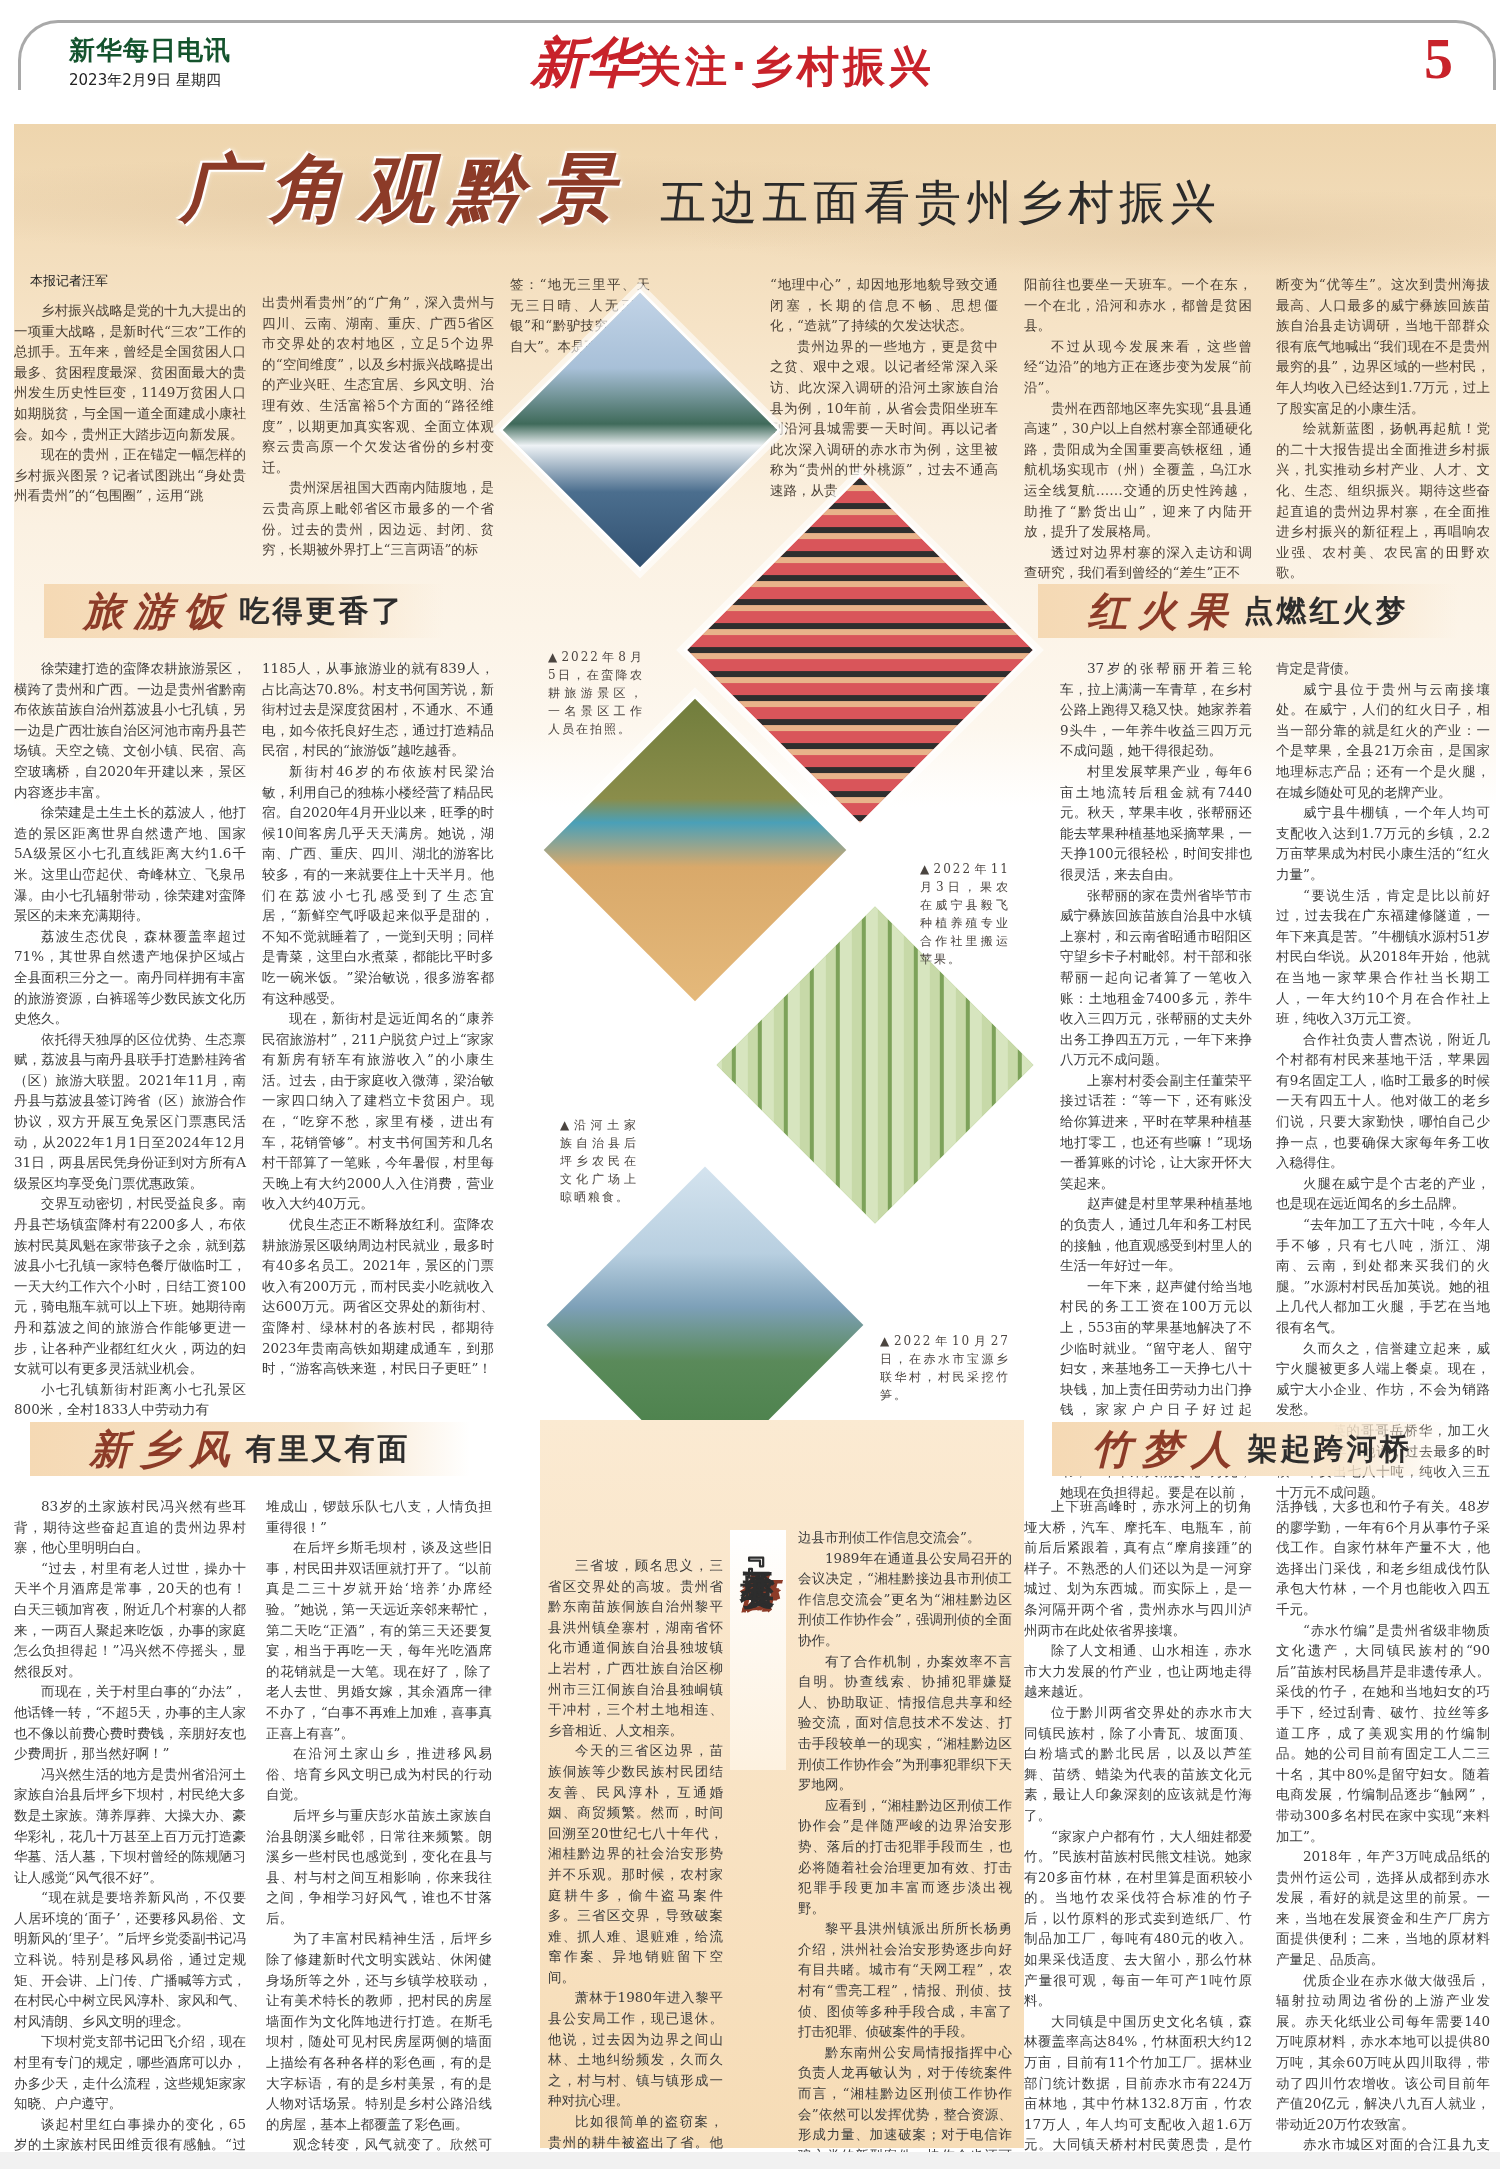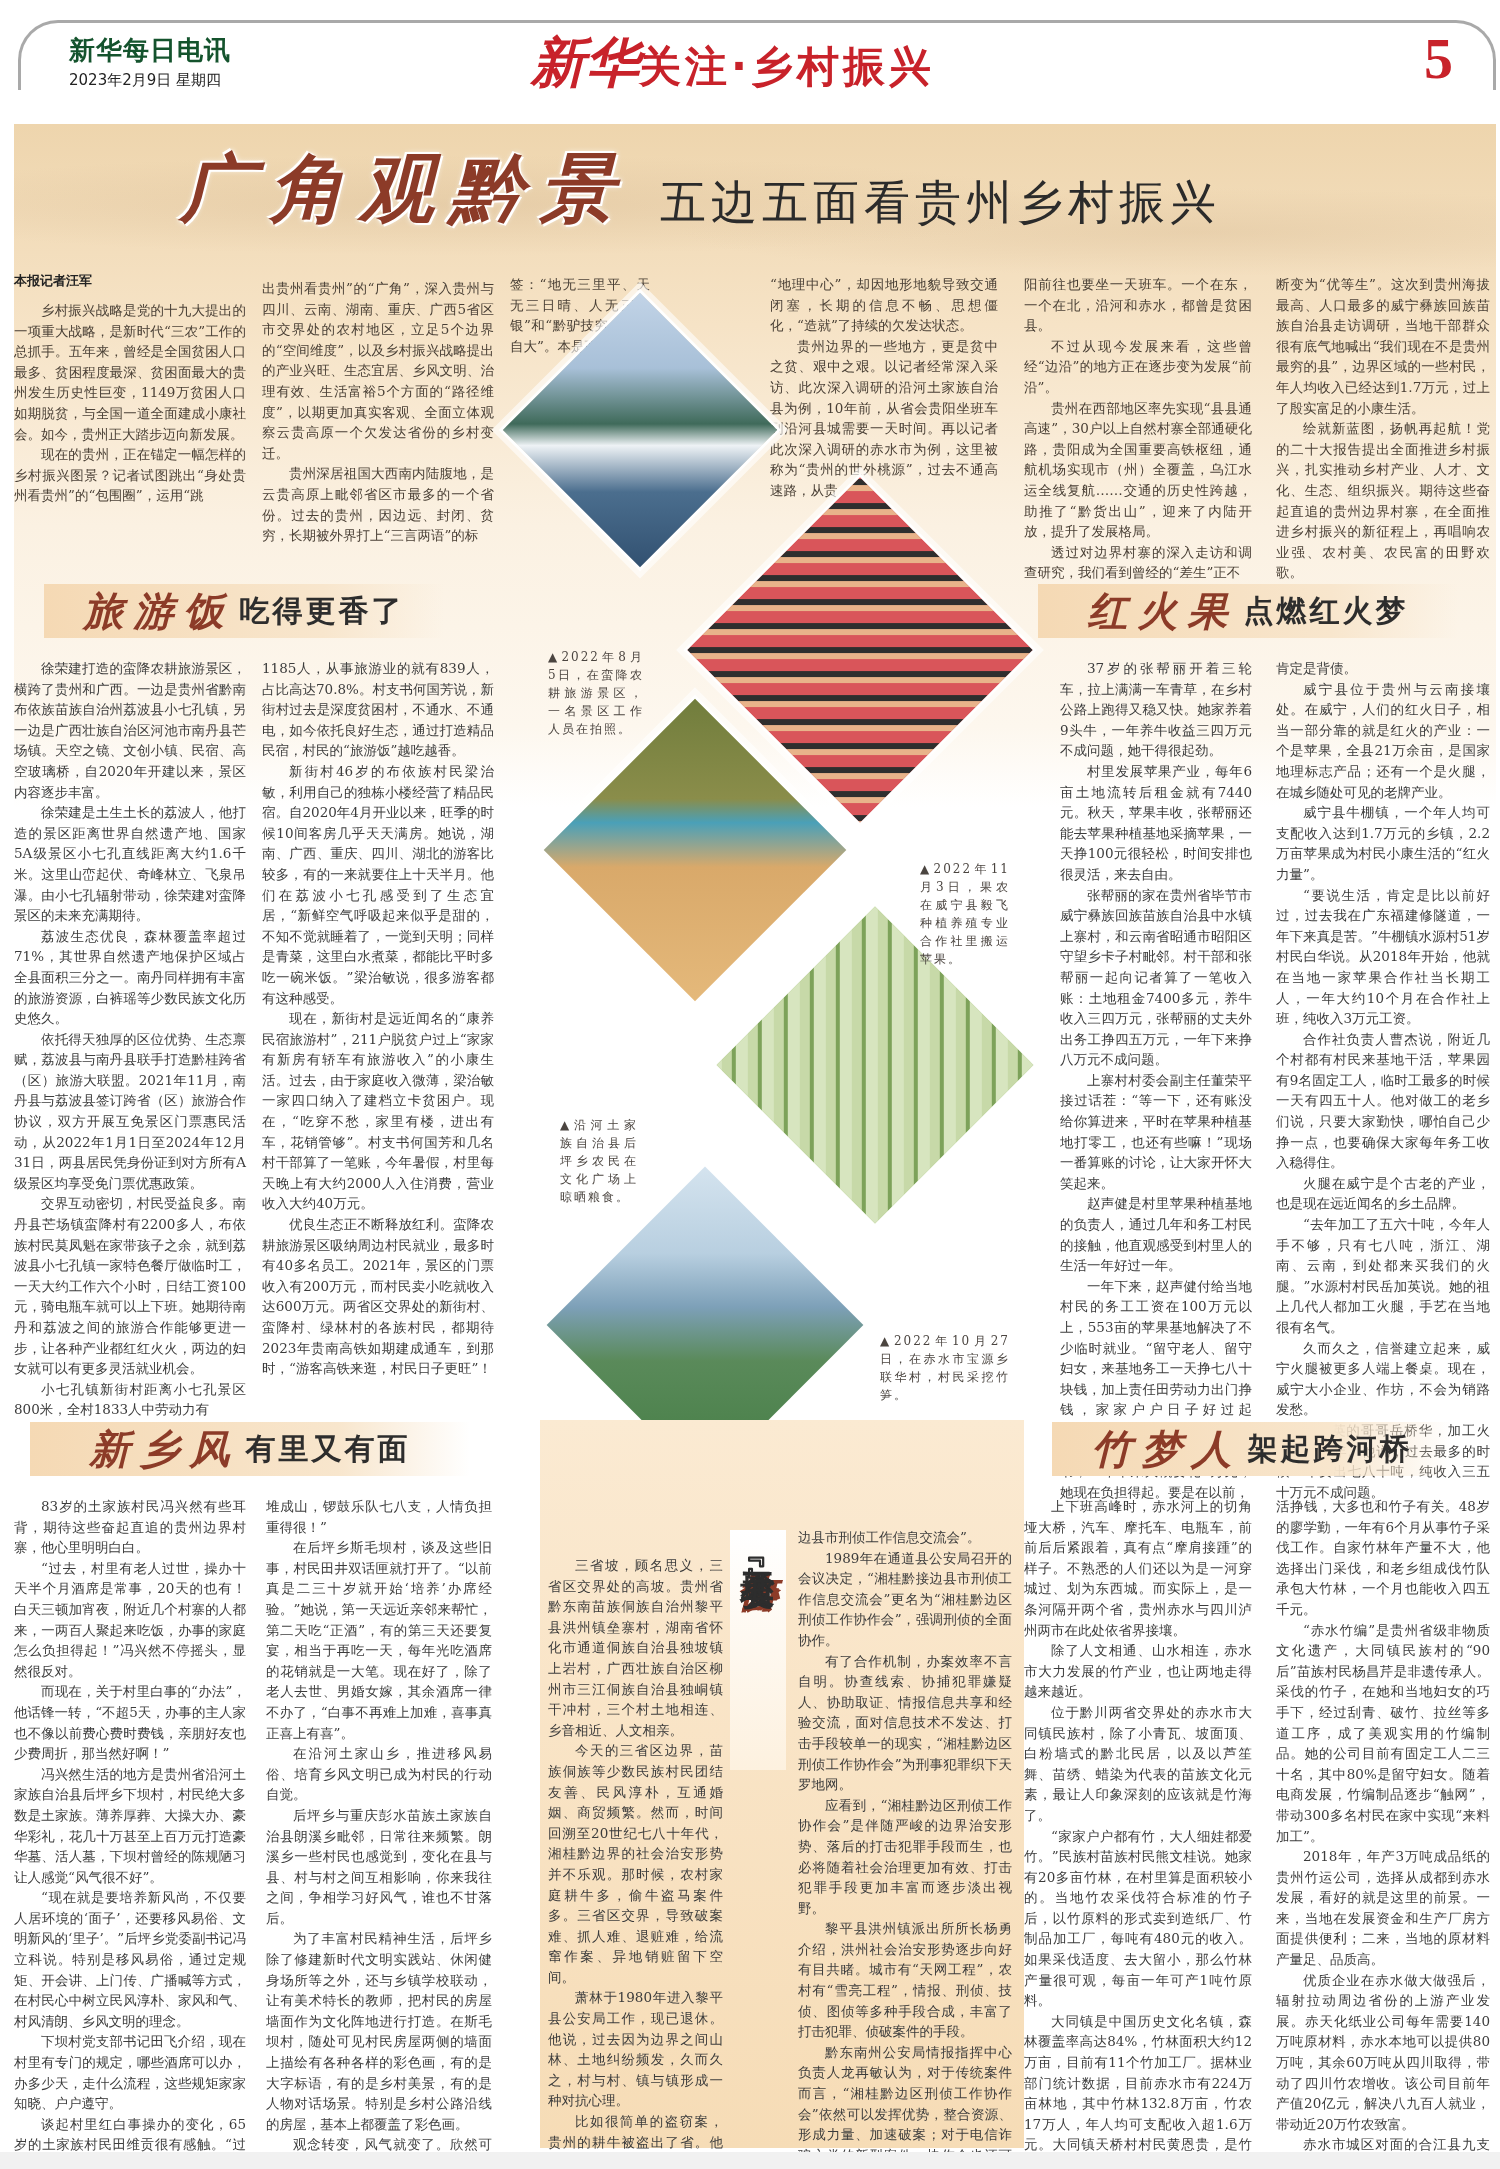--- a/index.html
+++ b/index.html
@@ -11,21 +11,21 @@
   .mh-center{position:absolute;left:510px;top:4px;color:#c8222a;font-size:48px;font-weight:bold;white-space:nowrap}
   .mh-center .b{font-style:italic;font-size:54px;font-family:"DejaVu Serif",serif}
   .mh-center .s{font-family:"DejaVu Sans",sans-serif;font-size:42px;letter-spacing:4px}
   .mh-page{position:absolute;right:40px;top:2px;color:#c8222a;font-size:58px;font-weight:bold;font-family:"Liberation Serif",serif}
 
   .banner{position:absolute;left:14px;top:124px;width:1482px;height:2010px;background:linear-gradient(180deg,#eed5ad 0%,#f6e3c6 10%,#fbf1e2 20%,#fdf7ee 30%,#fff 34%,#fff 100%)}
   .mtn{position:absolute;left:14px;top:124px;width:1482px;height:180px;background:radial-gradient(ellipse 60% 40% at 30% 45%,rgba(210,180,140,.35),transparent 70%),radial-gradient(ellipse 50% 35% at 80% 60%,rgba(210,180,140,.3),transparent 70%);pointer-events:none}
   .main-title{position:absolute;left:180px;top:140px;font-size:74px;color:#8c3b28;font-weight:bold;letter-spacing:16px;font-style:italic;text-shadow:0 0 6px #fff,0 0 3px #fff,2px 2px 0 #fff,-2px -2px 0 #fff}
   .sub-title{position:absolute;left:660px;top:172px;font-size:46px;color:#2b2b2b;font-weight:normal;letter-spacing:5px}
 
-  .byline{position:absolute;left:14px;top:272px;font-size:13px;color:#222;font-weight:bold;font-family:"DejaVu Sans",sans-serif}
+  .byline{position:absolute;left:30px;top:272px;font-size:13px;color:#222;font-weight:normal;font-family:"DejaVu Sans",sans-serif}
   .col{position:absolute;font-size:13.5px;line-height:20.6px;text-align:justify;color:#3c3c3c}
   .col p{text-indent:2em}
   .col p.noind{text-indent:0}
   .intro{font-family:"DejaVu Serif",serif;color:#4a4036}
 
   .sec-head{position:absolute;height:54px;background:linear-gradient(90deg,#f5d9b4,#f8e6cd 70%,rgba(255,255,255,0));display:flex;align-items:center;justify-content:center}
   .sec-head .k{color:#8c3b28;font-size:40px;font-weight:bold;font-style:italic;letter-spacing:10px}
   .sec-head .r{color:#2d2d2d;font-size:30px;font-weight:bold;letter-spacing:3px;margin-left:6px}
   .diamond{position:absolute;transform:rotate(45deg);overflow:hidden;border:3px solid #fff;box-shadow:0 0 0 5px rgba(255,255,255,.6)}
   .diamond .inner{position:absolute;inset:-30%;transform:rotate(-45deg)}
@@ -54,21 +54,21 @@
 <div class="mtn"></div>
 
 <div class="main-title">广角观黔景</div>
 <div class="sub-title">五边五面看贵州乡村振兴</div>
 <div class="byline">本报记者汪军</div>
 
 <div class="col intro" style="left:14px;top:300px;width:232px">
   <p>乡村振兴战略是党的十九大提出的一项重大战略，是新时代“三农”工作的总抓手。五年来，曾经是全国贫困人口最多、贫困程度最深、贫困面最大的贵州发生历史性巨变，1149万贫困人口如期脱贫，与全国一道全面建成小康社会。如今，贵州正大踏步迈向新发展。</p>
   <p>现在的贵州，正在锚定一幅怎样的乡村振兴图景？记者试图跳出“身处贵州看贵州”的“包围圈”，运用“跳</p>
 </div>
-<div class="col intro" style="left:262px;top:278px;width:232px">
+<div class="col intro" style="left:262px;top:292px;width:232px">
   <p class="noind">出贵州看贵州”的“广角”，深入贵州与四川、云南、湖南、重庆、广西5省区市交界处的农村地区，立足5个边界的“空间维度”，以及乡村振兴战略提出的产业兴旺、生态宜居、乡风文明、治理有效、生活富裕5个方面的“路径维度”，以期更加真实客观、全面立体观察云贵高原一个欠发达省份的乡村变迁。</p>
   <p>贵州深居祖国大西南内陆腹地，是云贵高原上毗邻省区市最多的一个省份。过去的贵州，因边远、封闭、贫穷，长期被外界打上“三言两语”的标</p>
 </div>
 <div class="col intro" style="left:510px;top:274px;width:140px">
   <p class="noind">签：“地无三里平、天无三日晴、人无三分银”和“黔驴技穷、夜郎自大”。本是西南</p>
 </div>
 <div class="col intro" style="left:770px;top:274px;width:228px">
   <p class="noind">“地理中心”，却因地形地貌导致交通闭塞，长期的信息不畅、思想僵化，“造就”了持续的欠发达状态。</p>
   <p>贵州边界的一些地方，更是贫中之贫、艰中之艰。以记者经常深入采访、此次深入调研的沿河土家族自治县为例，10年前，从省会贵阳坐班车到沿河县城需要一天时间。再以记者此次深入调研的赤水市为例，这里被称为“贵州的世外桃源”，过去不通高速路，从贵</p>
 </div>

